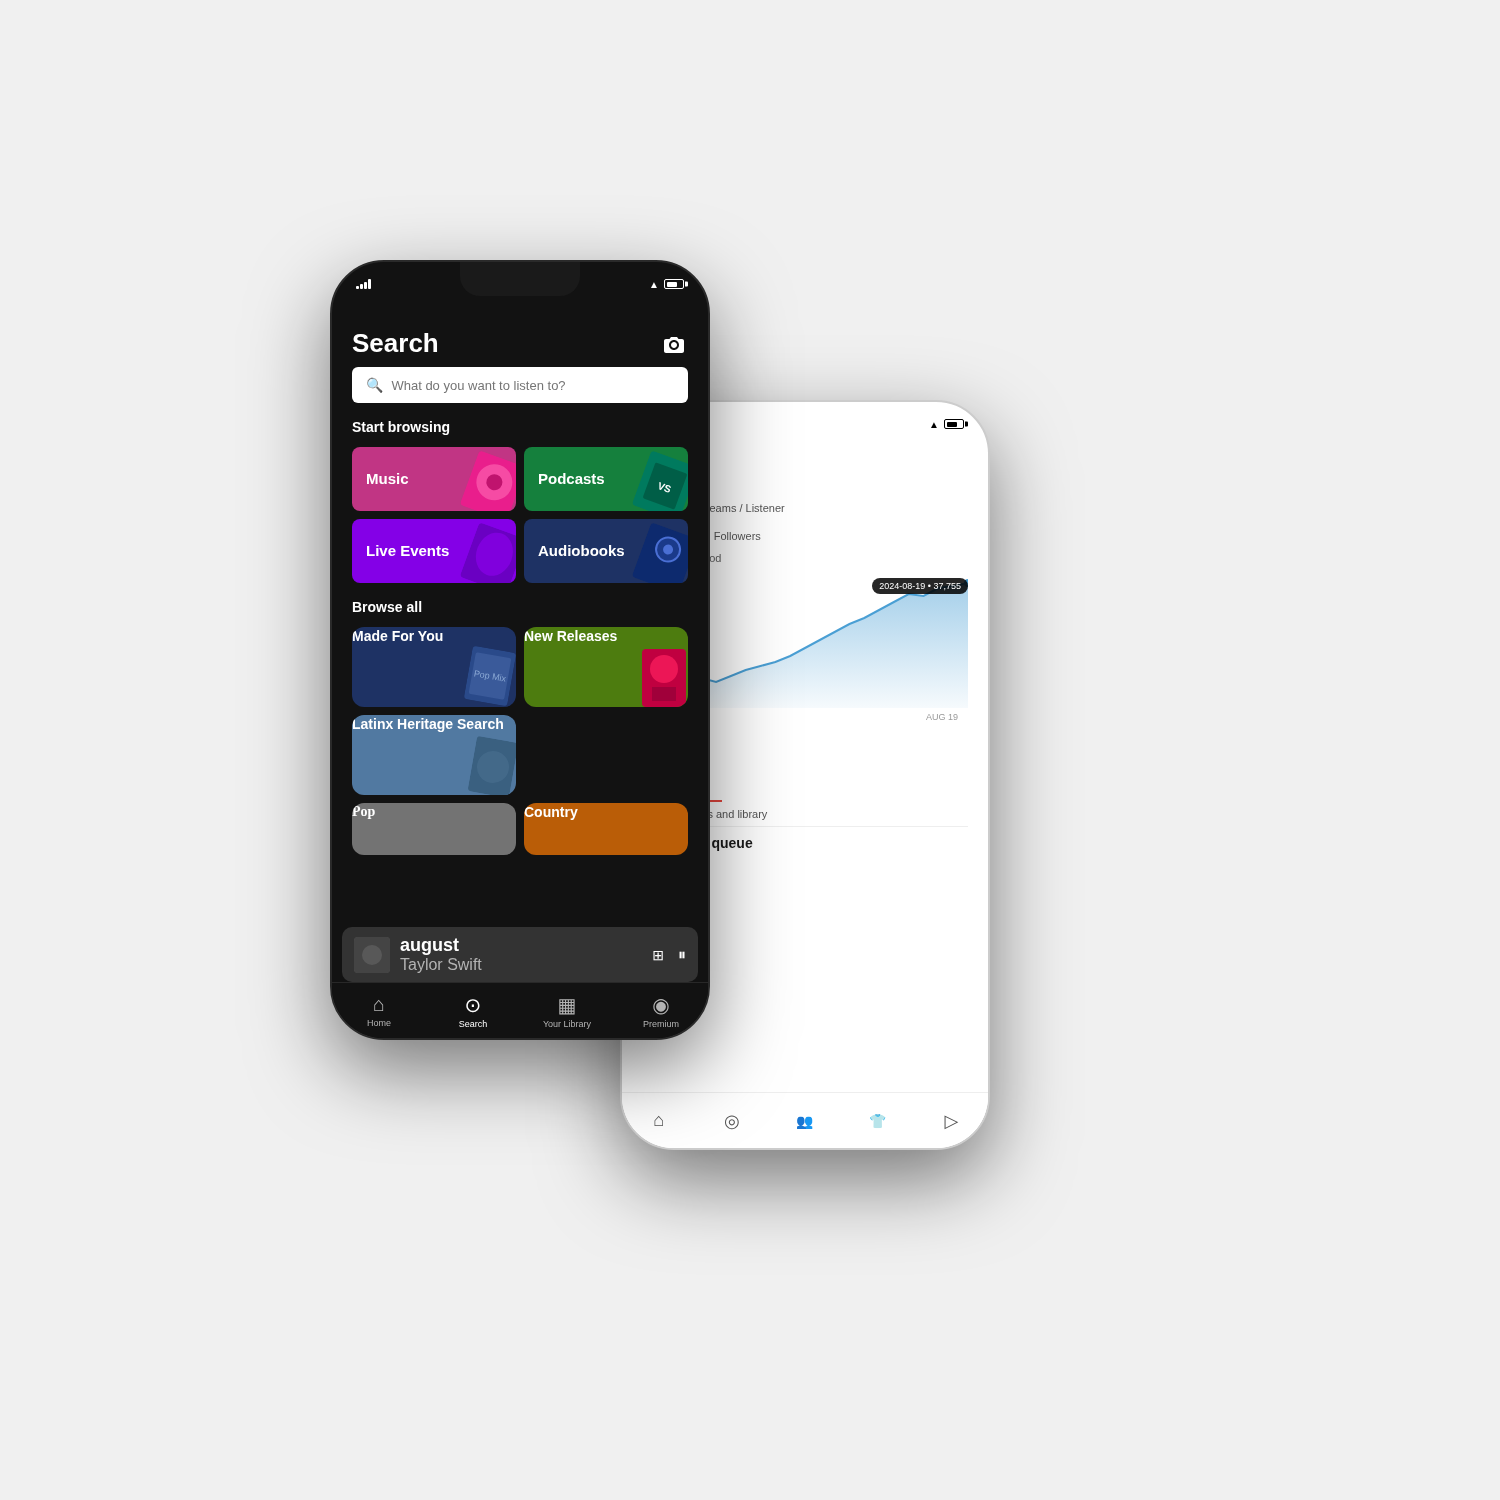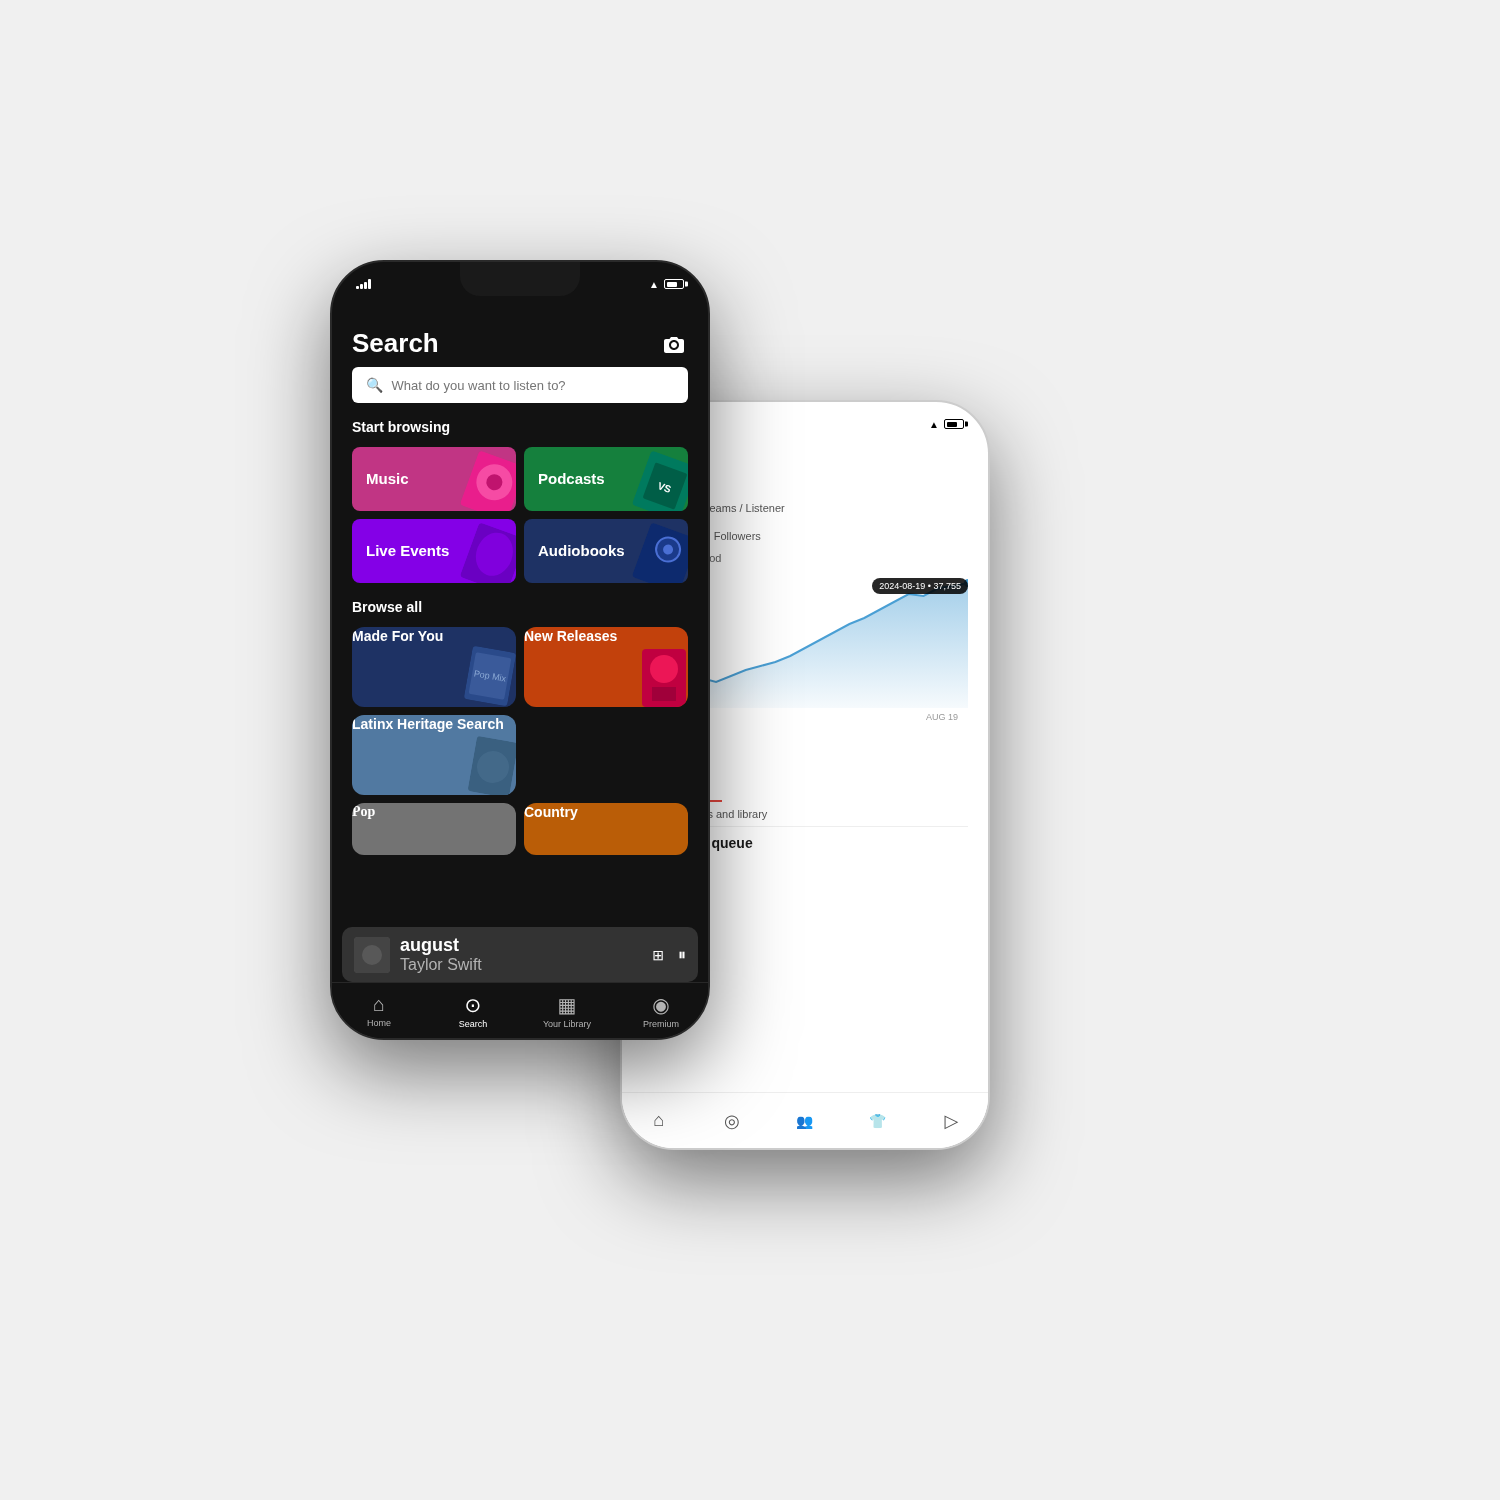--- a/index.html
+++ b/index.html
@@ -281,21 +281,21 @@
     }
 
     .cat-card-label {
       font-size: 14px;
       font-weight: 700;
       color: #ffffff;
       line-height: 1.3;
     }
 
     .cat-made { background: #1e3264; }
-    .cat-new { background: #c2410c; }
+    .cat-new { background: #4d7c0f; }
     .cat-latinx { background: #5179a1; }
     .cat-hiphop { background: #503750; }
     .cat-pop { background: #737373; font-family: Liberation Serif, serif; }
     .cat-country { background: #ba5d07; }
 
     
     .mini-player {
       position: absolute;
       bottom: 56px;
       left: 10px;

